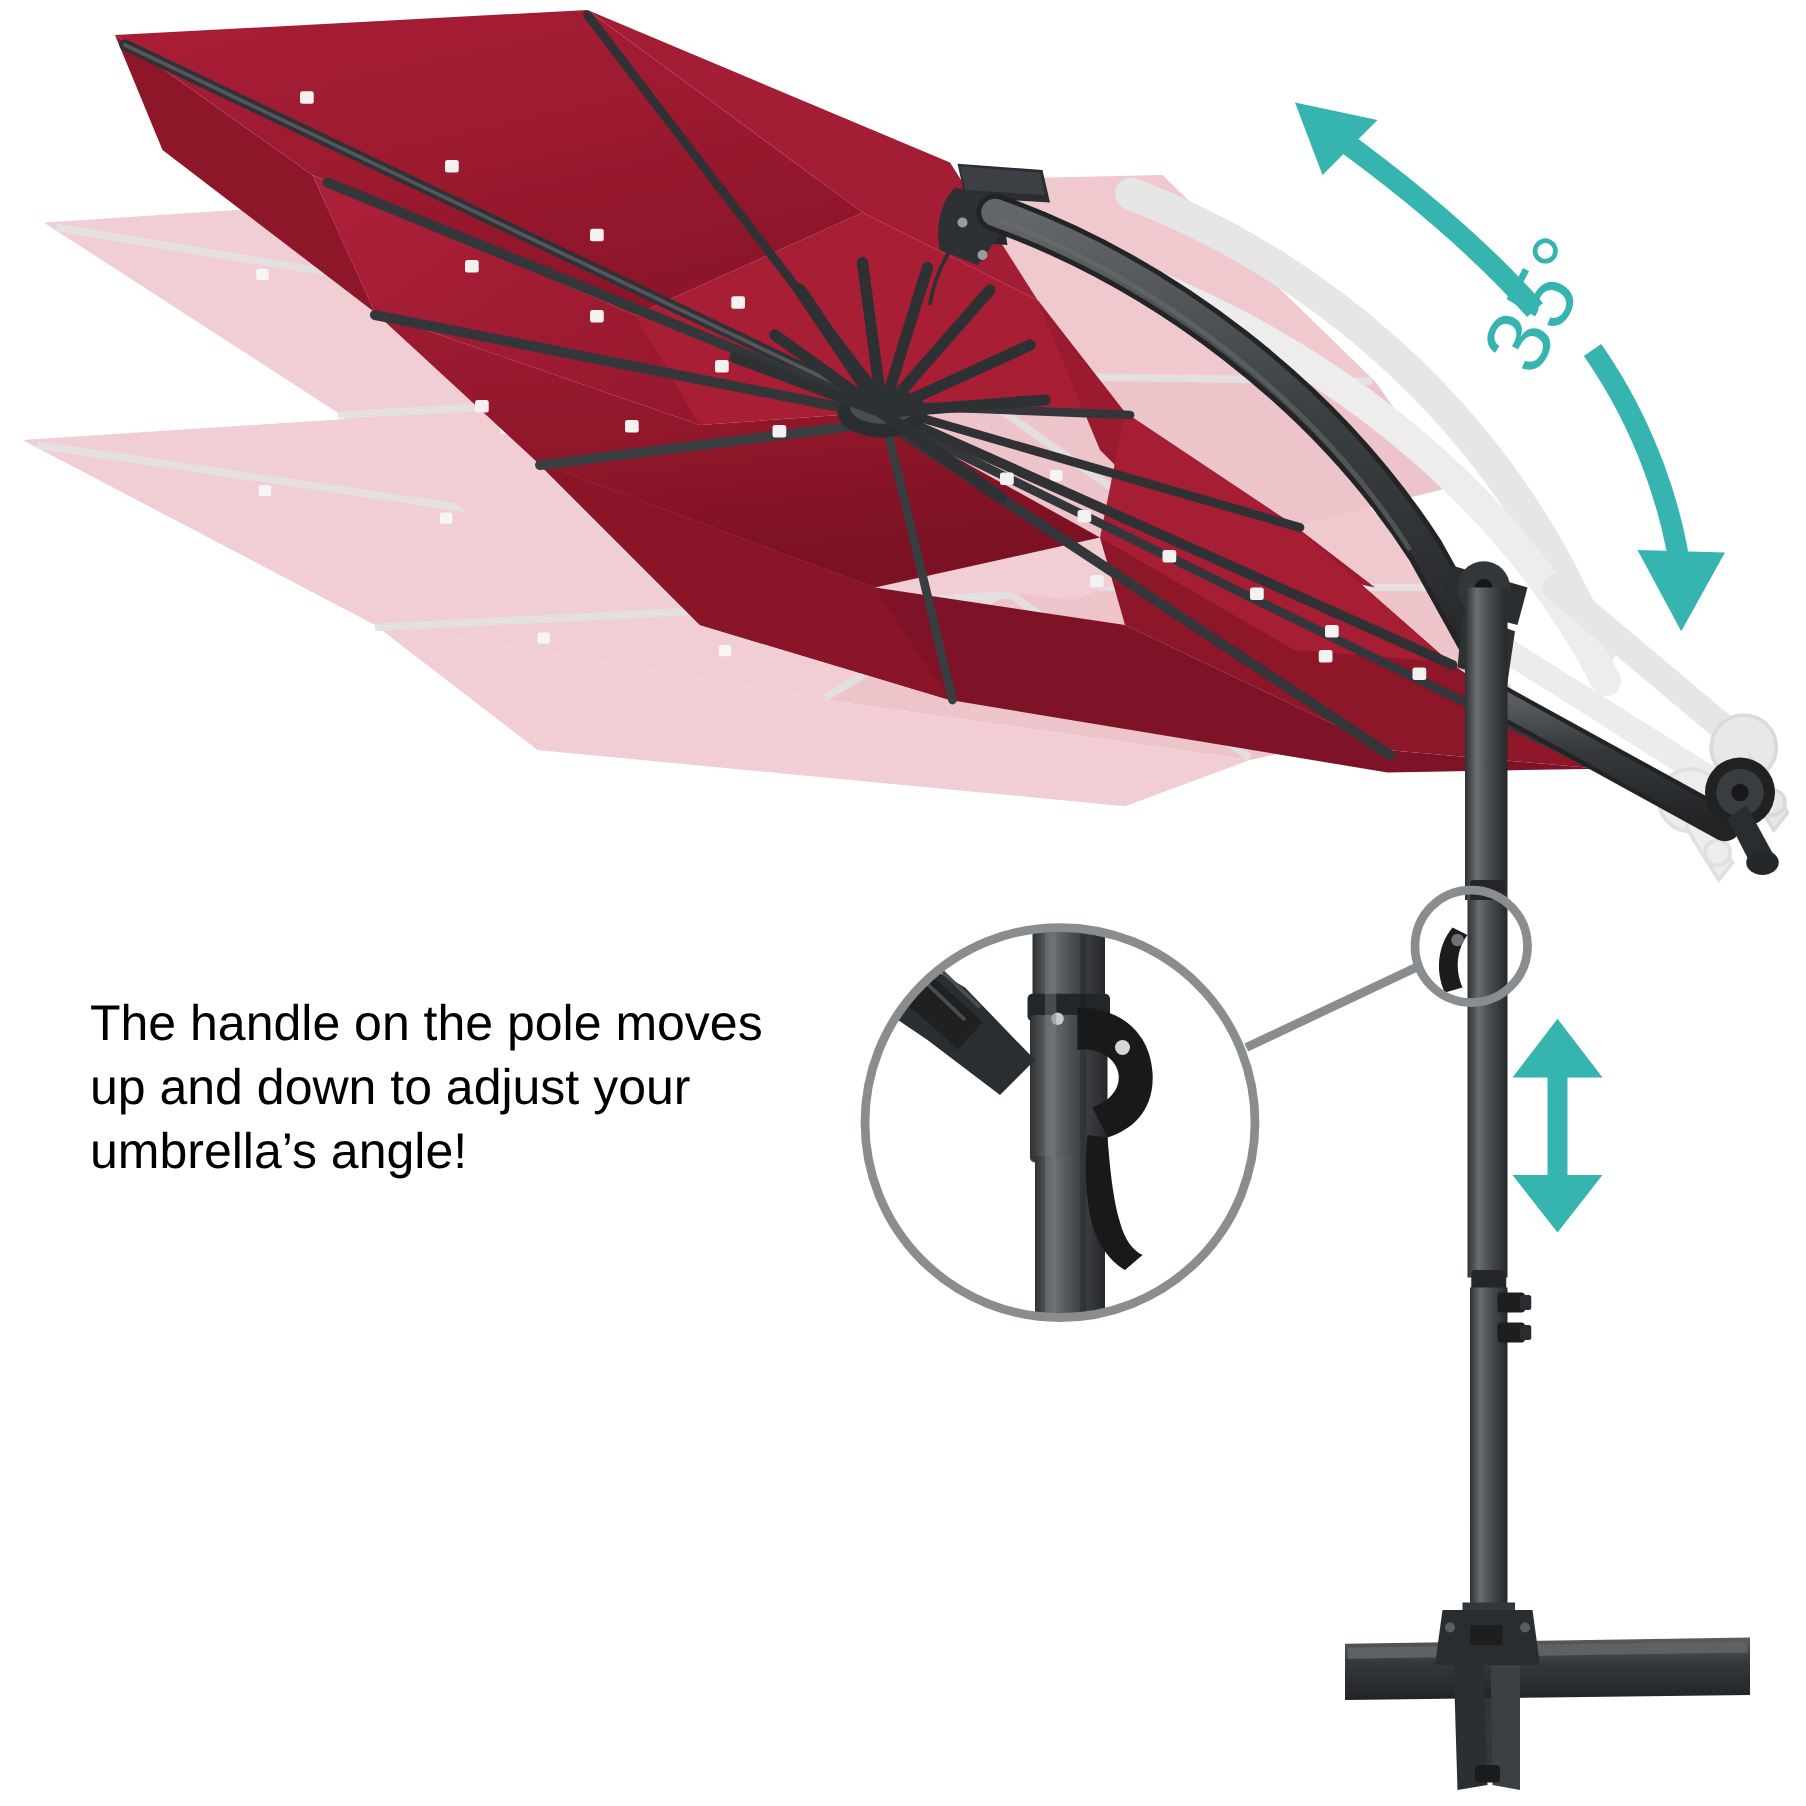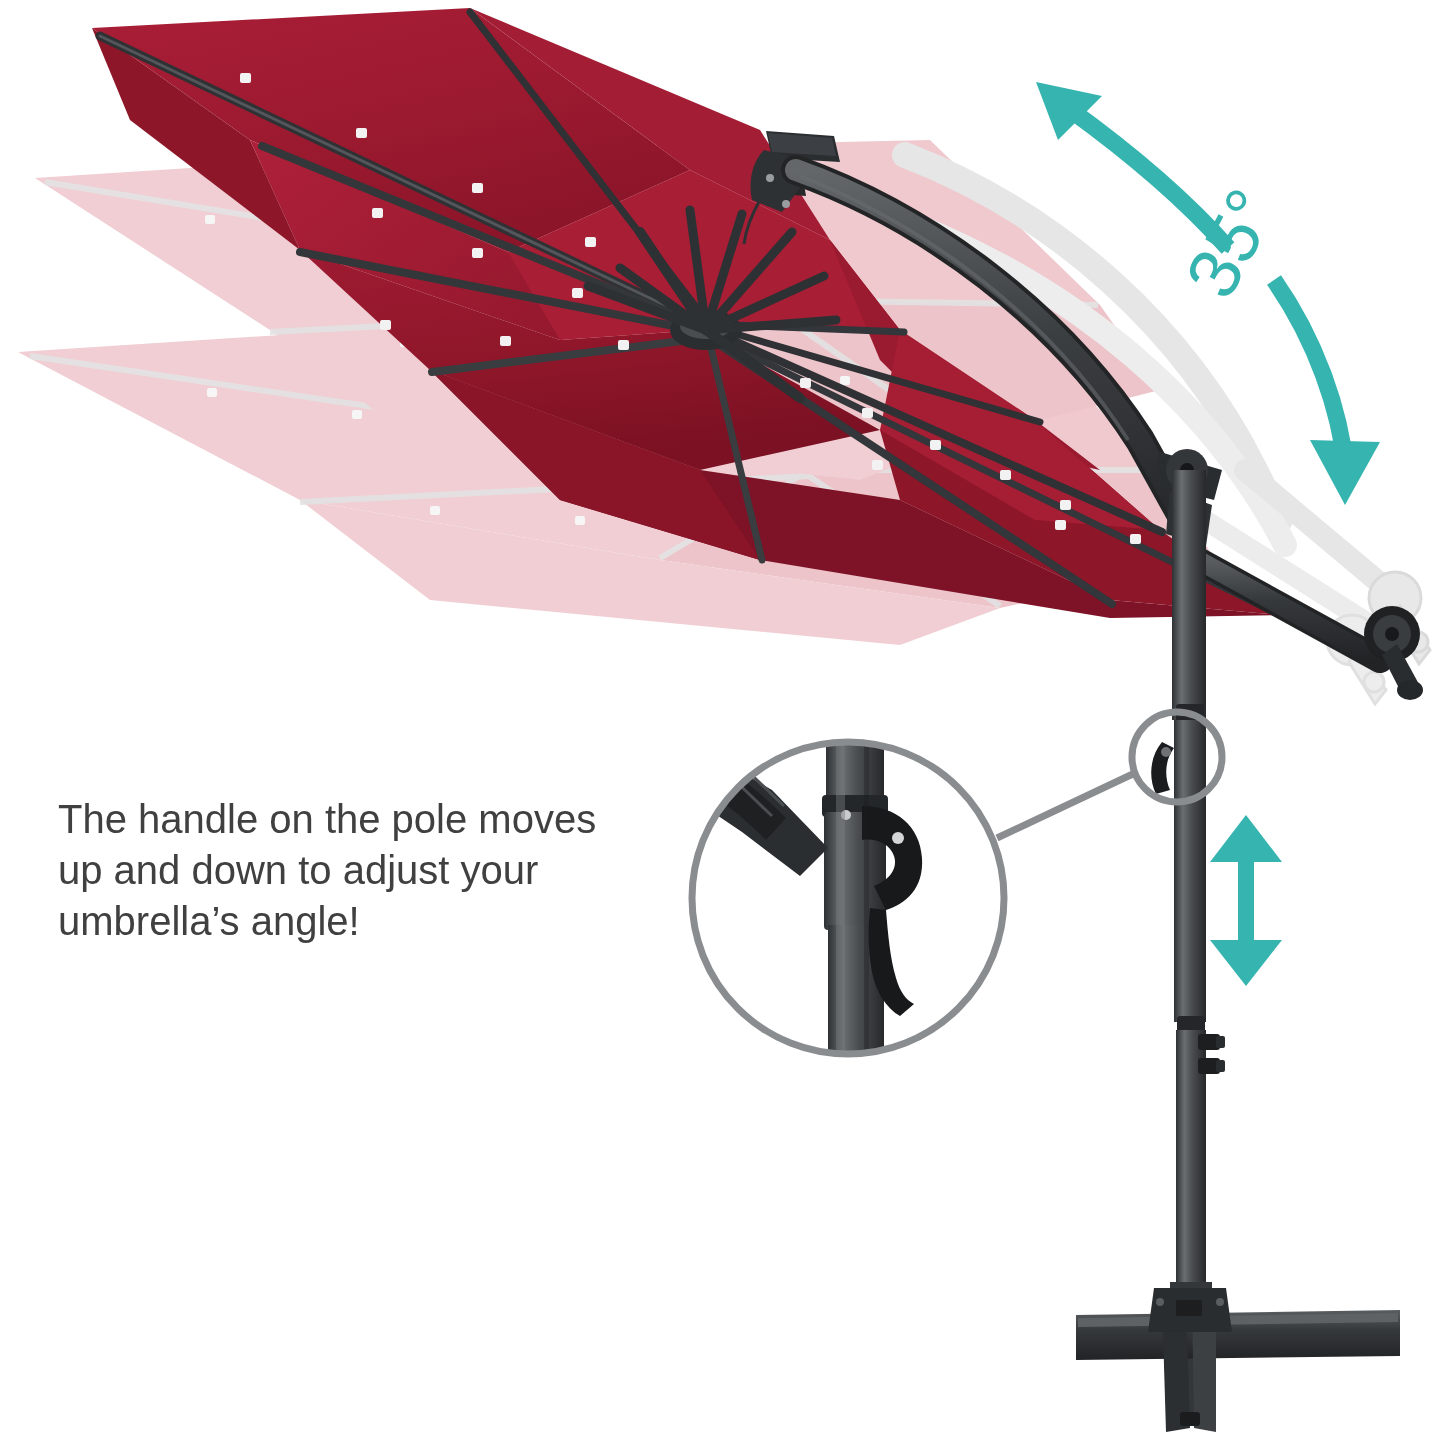--- a/index.html
+++ b/index.html
@@ -29,25 +29,25 @@
   .headline{
     margin:0;
     font-size:51px;
     line-height:58px;
     letter-spacing:0.5px;
     font-weight:400;
     color:#35B4B0;
     white-space:nowrap;
   }
   .subcopy{
-    margin:16px 0 0 0;
+    margin:16px 0 0 14px;
     font-size:40px;
     line-height:51px;
     font-weight:300;
-    color:#404040;
+    color:#000000;
     max-width:575px;
   }
 </style>
 </head>
 <body>
 
 <div id="stage">
 
   <svg id="artwork" viewBox="0 0 1445 1445" xmlns="http://www.w3.org/2000/svg">
     <defs>

